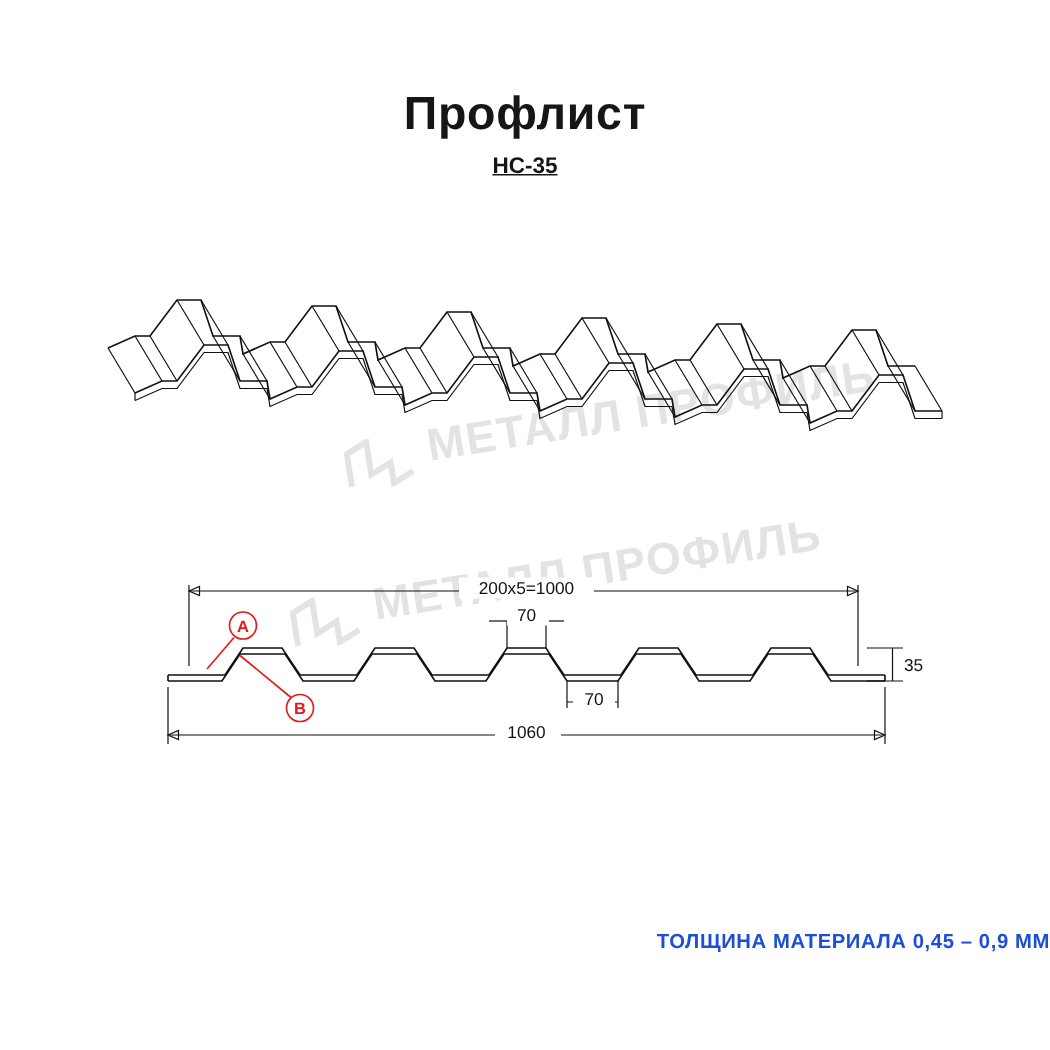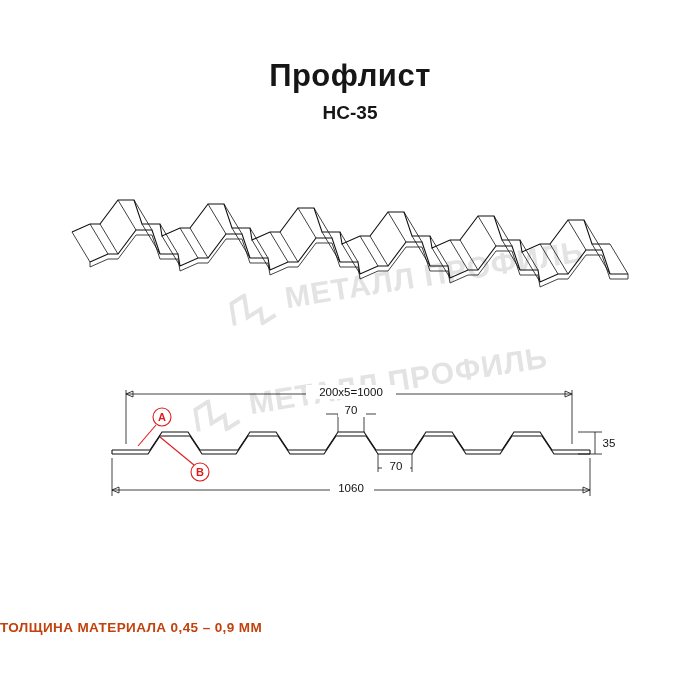--- a/index.html
+++ b/index.html
@@ -30,34 +30,35 @@
     font-weight: bold;
     letter-spacing: 0.5px;
     color: #161616;
   }
   .subtitle {
     position: absolute;
     top: 102px;
     left: 0;
     width: 700px;
     text-align: center;
-    font-size: 19px;
+    font-size: 15px;
     font-weight: bold;
     color: #161616;
+    text-decoration: underline;
   }
   .footer-note {
     position: absolute;
     top: 620px;
     left: 0;
     width: 700px;
-    text-align: left;
+    text-align: right;
     font-size: 13.5px;
     font-weight: bold;
     letter-spacing: 0.4px;
-    color: #c2410c;
+    color: #1d4ed8;
   }
   .iso-wrap {
     position: absolute;
     top: 170px;
     left: 60px;
     width: 580px;
     height: 160px;
   }
   .section-wrap {
     position: absolute;

